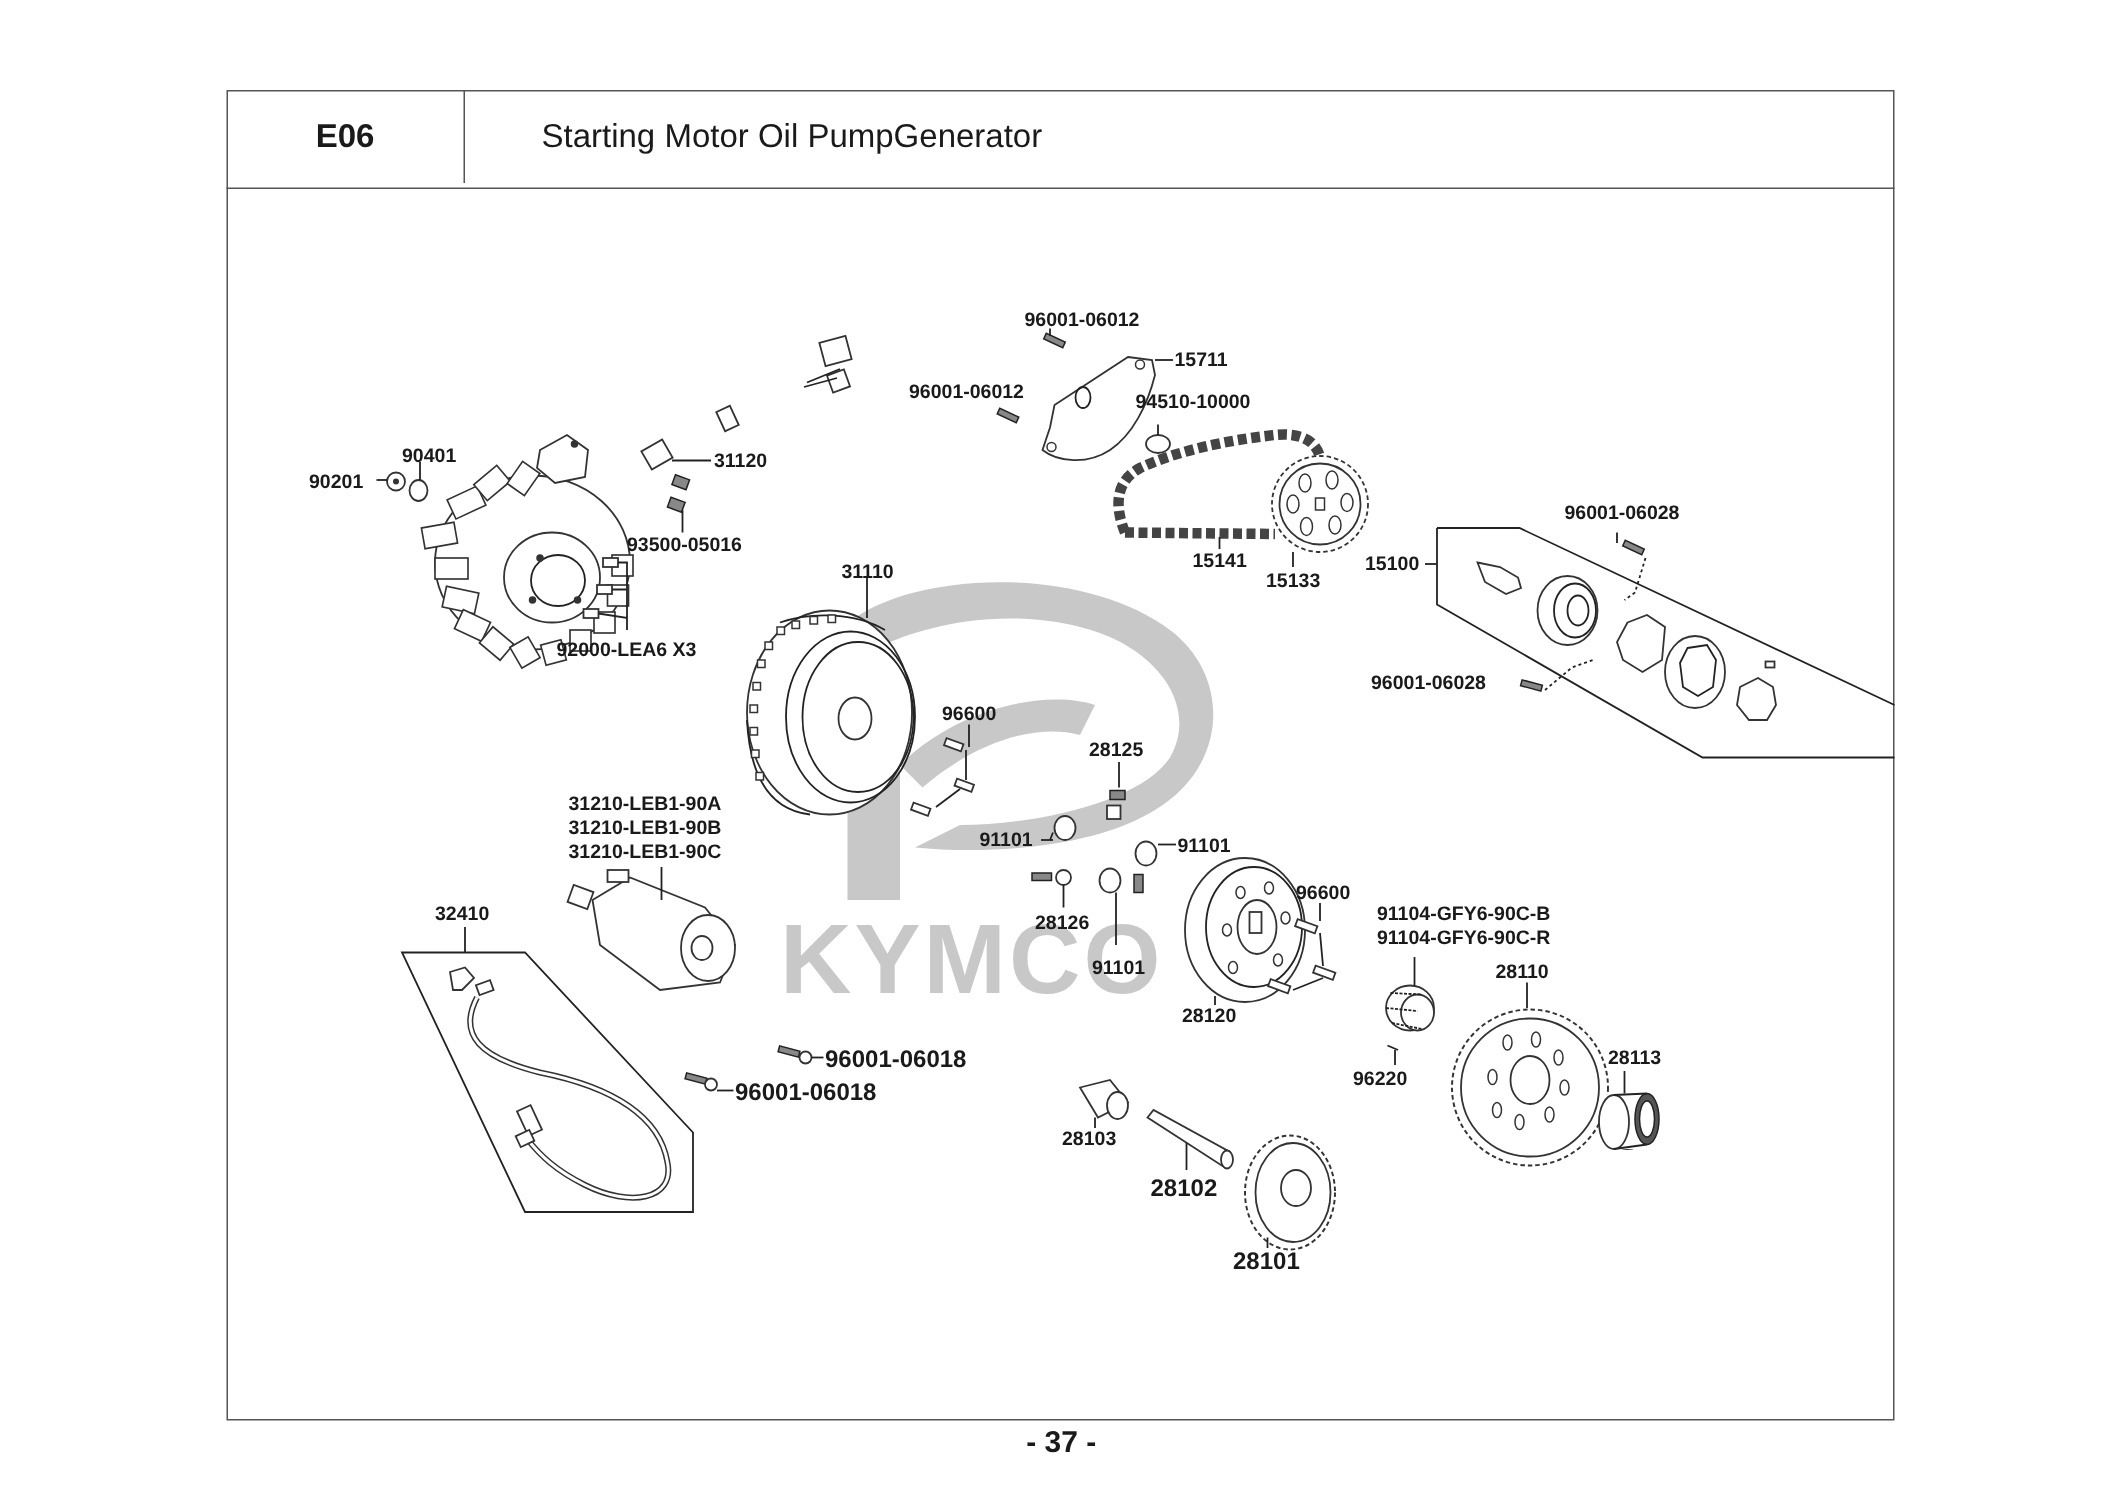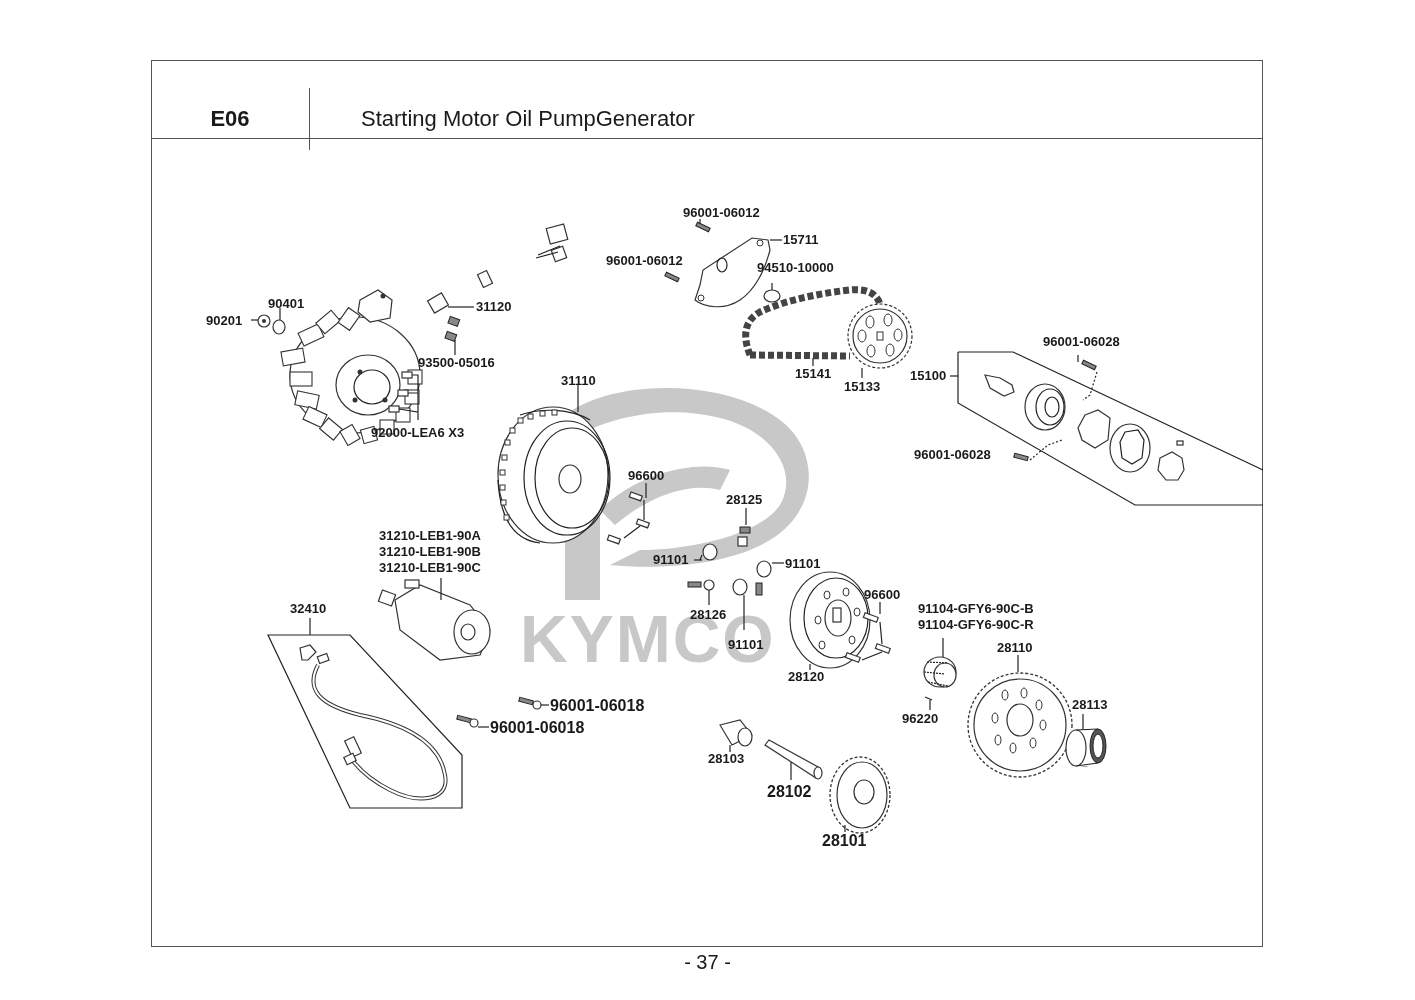--- a/index.html
+++ b/index.html
@@ -1,29 +1,29 @@
 <!DOCTYPE html>
 <html><head>
 <meta charset="utf-8">
 <style>
   html, body { margin: 0; padding: 0; background: #ffffff; }
   body { width: 1415px; height: 1000px; position: relative; overflow: hidden;
          font-family: "Liberation Sans", "DejaVu Sans", sans-serif; color: #1a1a1a; }
   .page-frame { position: absolute; left: 151px; top: 60px; width: 1112px; height: 887px;
                 border: 1.5px solid #555; box-sizing: border-box; }
-  .header-row { position: absolute; left: 151px; top: 60px; width: 1112px; height: 51px;
-                border-bottom: 1.5px solid #555; box-sizing: border-box; margin-top: 28px; }
+  .header-row { position: absolute; left: 151px; top: 60px; width: 1112px; height: 66px;
+                border-bottom: 1.5px solid #555; box-sizing: border-box; }
   .section-code { position: absolute; left: 0; top: 0; width: 159px; height: 62px;
                   border-right: 1.5px solid #555; box-sizing: border-box;
                   display: flex; align-items: center; justify-content: center;
                   font-weight: bold; font-size: 22px; }
   .section-title { position: absolute; left: 210px; top: 0; height: 62px;
                    display: flex; align-items: center; font-weight: normal; font-size: 22px; }
   .page-number { position: absolute; left: 0; width: 1415px; top: 951px; text-align: center;
-                 font-weight: normal; font-size: 20px; }
+                 font-weight: bold; font-size: 20px; }
   svg.diagram { position: absolute; left: 0; top: 0; }
   .lbl { font-family: "Liberation Sans", sans-serif; font-weight: bold; font-size: 13px; fill: #1a1a1a; }
   .lbl-lg { font-size: 16px; }
   .ln { stroke: #222; stroke-width: 1.2; fill: none; }
   .part { stroke: #333; stroke-width: 1.2; fill: #fff; }
   .part-dark { stroke: #222; stroke-width: 1; fill: #888; }
   .wm { fill: #c8c8c8; }
 </style>
 </head>
 <body>

